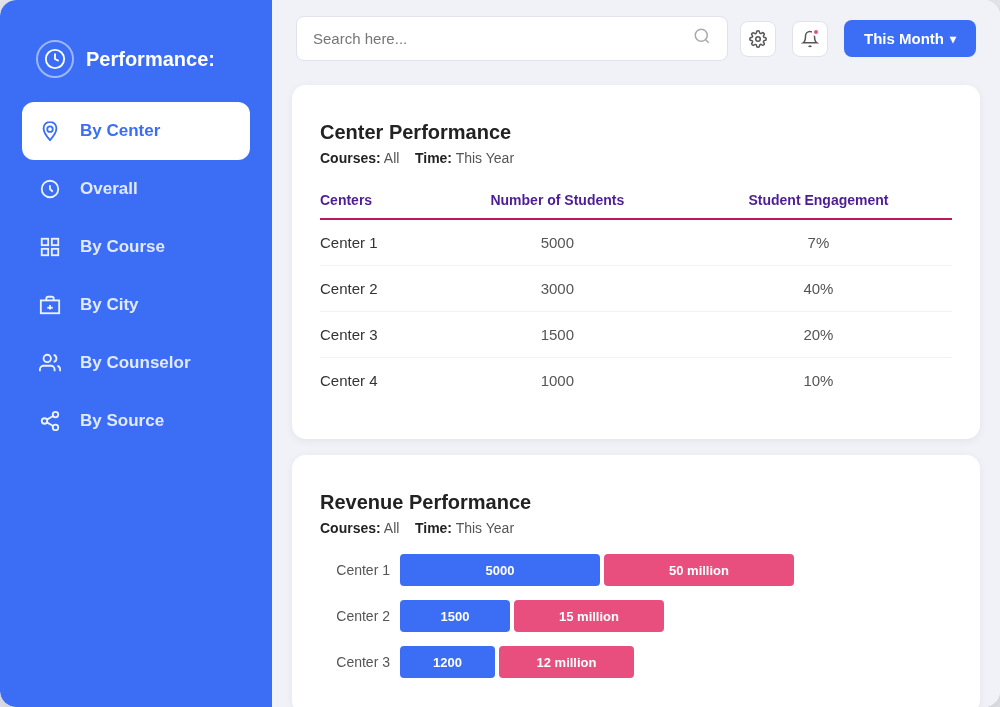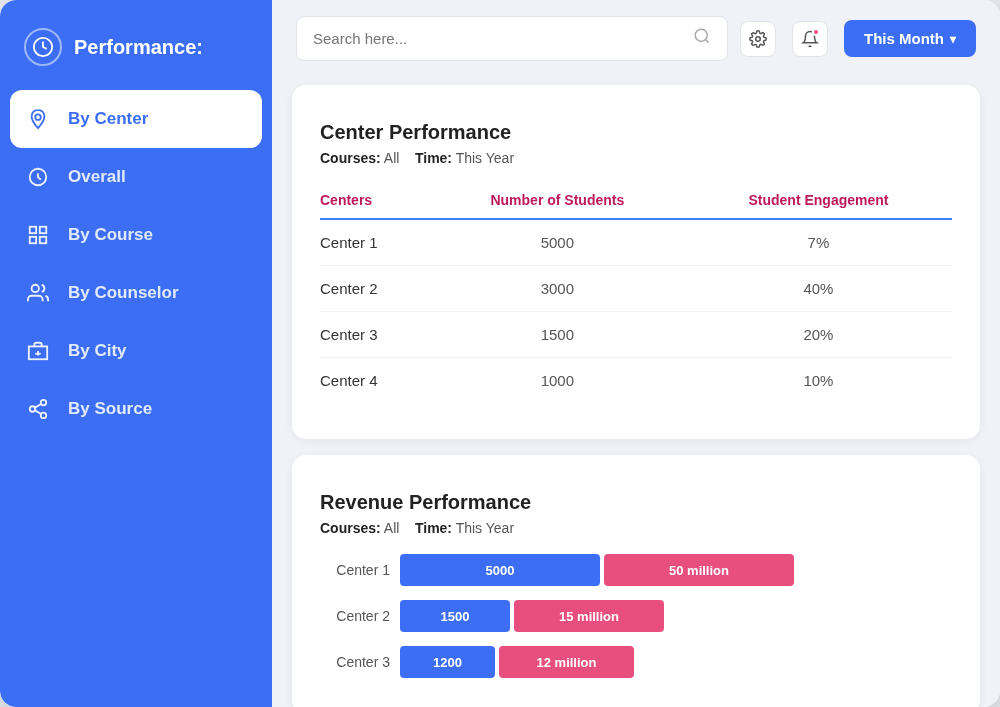--- a/index.html
+++ b/index.html
@@ -20,21 +20,21 @@
       display: flex;
       box-shadow: 0 8px 32px rgba(0,0,0,0.18);
     }
     
     .sidebar {
       width: 272px;
       min-width: 272px;
       background: #3b6ef5;
       display: flex;
       flex-direction: column;
-      padding: 0;
+      padding: 12px;
       border-radius: 16px 0 0 16px;
     }
     .sidebar-header {
       display: flex;
       align-items: center;
       gap: 12px;
       padding: 28px 24px 24px 24px;
       color: #fff;
     }
     .sidebar-header-icon {
@@ -169,26 +169,26 @@
     .card-subtitle {
       font-size: 14px;
       color: #555;
       margin-bottom: 18px;
     }
     .card-subtitle b { font-weight: 700; color: #222; }
 
     
     .perf-table { width: 100%; border-collapse: collapse; }
     .perf-table th {
-      color: #be185d;
+      color: #4c1d95;
       font-size: 14px;
       font-weight: 600;
       text-align: left;
       padding: 8px 0 10px 0;
-      border-bottom: 2px solid #3b82f6;
+      border-bottom: 2px solid #be185d;
     }
     .perf-table th:not(:first-child) { text-align: center; }
     .perf-table td {
       padding: 14px 0;
       font-size: 15px;
       color: #333;
       border-bottom: 1px solid #f0f2f7;
     }
     .perf-table td:not(:first-child) { text-align: center; color: #555; }
     .perf-table tr:last-child td { border-bottom: none; }
@@ -259,39 +259,39 @@
           <rect x="14" y="14" width="7" height="7"></rect>
             <rect x="3" y="14" width="7" height="7"></rect>
         </svg>
       </span>
       <span class="sidebar-label">By Course</span>
     </div>
 
     <div class="sidebar-item">
       <span class="sidebar-icon">
         <svg width="22" height="22" viewBox="0 0 24 24" fill="none" stroke="currentColor" stroke-width="2">
+          <rect x="2" y="7" width="20" height="14"></rect>
+            <path d="M16 7V5a2 2 0 0 0-2-2h-4a2 2 0 0 0-2 2v2"></path>
+          <line x1="12" y1="12" x2="12" y2="17"></line>
+            <line x1="9" y1="15" x2="15" y2="15"></line>
+        </svg>
+      </span>
+      <span class="sidebar-label">By City</span>
+    </div>
+
+    <div class="sidebar-item">
+      <span class="sidebar-icon">
+        <svg width="22" height="22" viewBox="0 0 24 24" fill="none" stroke="currentColor" stroke-width="2">
           <path d="M17 21v-2a4 4 0 0 0-4-4H5a4 4 0 0 0-4 4v2"></path>
           <circle cx="9" cy="7" r="4"></circle>
           <path d="M23 21v-2a4 4 0 0 0-3-3.87"></path>
           <path d="M16 3.13a4 4 0 0 1 0 7.75"></path>
         </svg>
       </span>
       <span class="sidebar-label">By Counselor</span>
-    </div>
-
-    <div class="sidebar-item">
-      <span class="sidebar-icon">
-        <svg width="22" height="22" viewBox="0 0 24 24" fill="none" stroke="currentColor" stroke-width="2">
-          <rect x="2" y="7" width="20" height="14"></rect>
-            <path d="M16 7V5a2 2 0 0 0-2-2h-4a2 2 0 0 0-2 2v2"></path>
-          <line x1="12" y1="12" x2="12" y2="17"></line>
-            <line x1="9" y1="15" x2="15" y2="15"></line>
-        </svg>
-      </span>
-      <span class="sidebar-label">By City</span>
     </div>
 
     <div class="sidebar-item">
       <span class="sidebar-icon">
         <svg width="22" height="22" viewBox="0 0 24 24" fill="none" stroke="currentColor" stroke-width="2">
           <circle cx="18" cy="5" r="3"></circle>
             <circle cx="6" cy="12" r="3"></circle>
             <circle cx="18" cy="19" r="3"></circle>
           <line x1="8.59" y1="13.51" x2="15.42" y2="17.49"></line>
           <line x1="15.41" y1="6.51" x2="8.59" y2="10.49"></line>

